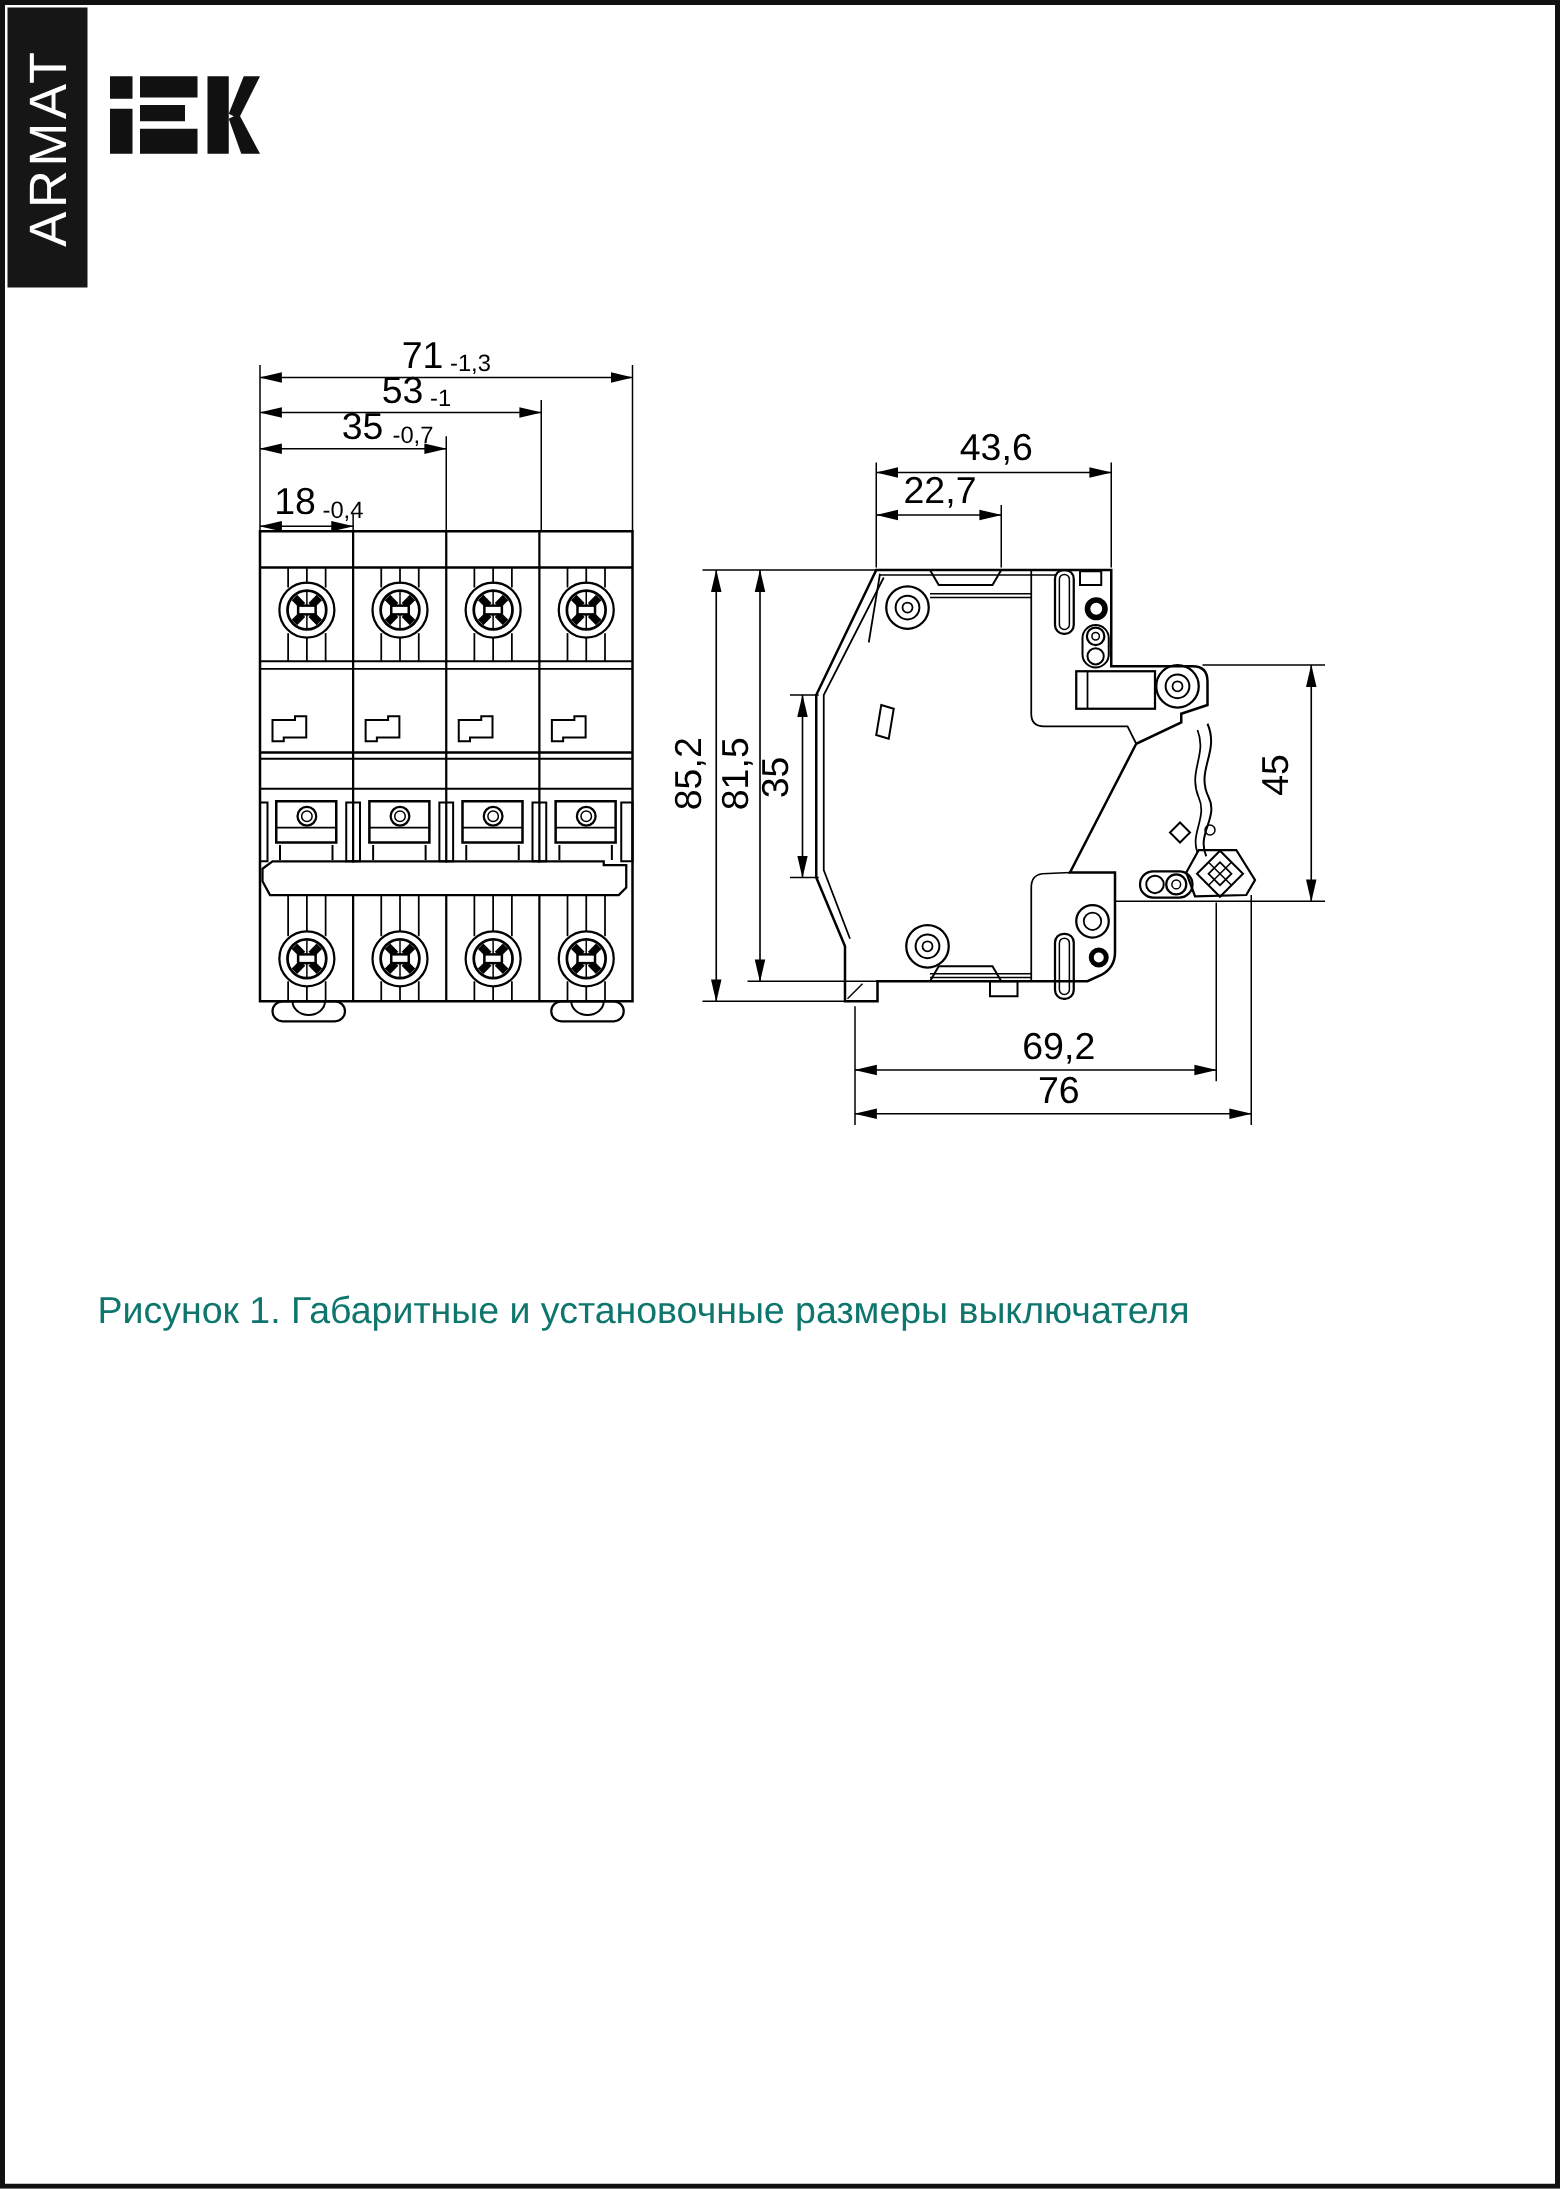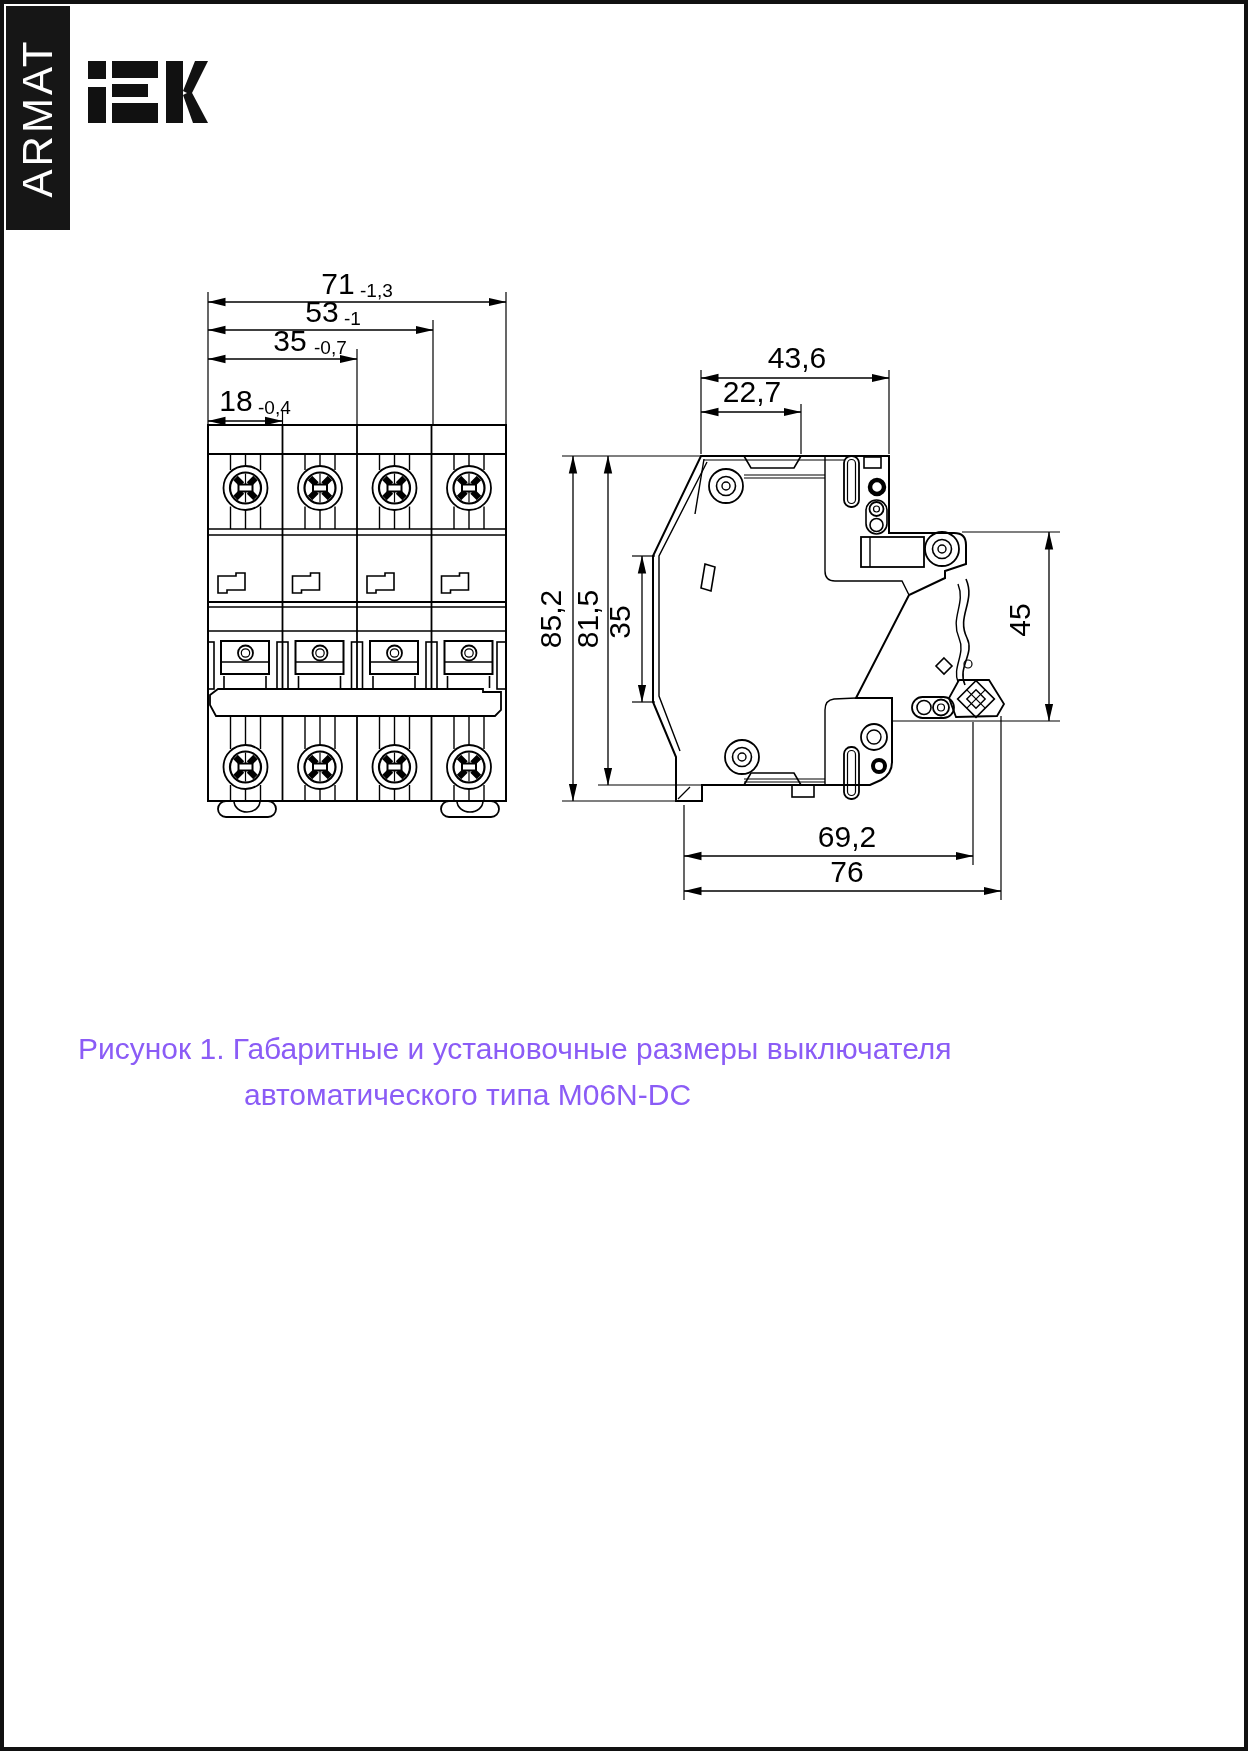--- a/index.html
+++ b/index.html
@@ -13,21 +13,21 @@
     display:flex;align-items:center;justify-content:center;
   }
   .brand-bar span{
     transform:rotate(-90deg);white-space:nowrap;color:#fff;
     font-size:42px;letter-spacing:3px;font-weight:400;
   }
   .logo{position:absolute;left:84px;top:56px;}
   .logo svg{display:block;}
   .caption{
     position:absolute;left:74px;top:1022px;width:920px;
-    font-size:30px;line-height:46px;color:#8b5cf6;
+    font-size:30px;line-height:46px;color:#0f766e;
   }
   .caption .l2{padding-left:166px;}
   svg.draw{position:absolute;left:0;top:0;}
   svg.draw *{vector-effect:none;}
   .ln{stroke:#000;fill:none;}
   .w2{stroke-width:2;}
   .w18{stroke-width:1.8;}
   .w16{stroke-width:1.6;}
   .w14{stroke-width:1.4;}
   .w12{stroke-width:1.2;}
@@ -333,16 +333,15 @@
       </g>
       <g>
         <line class="dim" x1="680" y1="887" x2="997" y2="887" marker-start="url(#arr)" marker-end="url(#arr)"></line>
         <text class="lbl" x="843" y="878" text-anchor="middle">76</text>
       </g>
     </g>
   </svg>
 
   <div class="caption">
     <div class="l1">Рисунок 1. Габаритные и установочные размеры выключателя</div>
-    <div class="l2">автоматического типа M06N-DC</div>
   </div>
 
 </div>
 
 </body></html>

